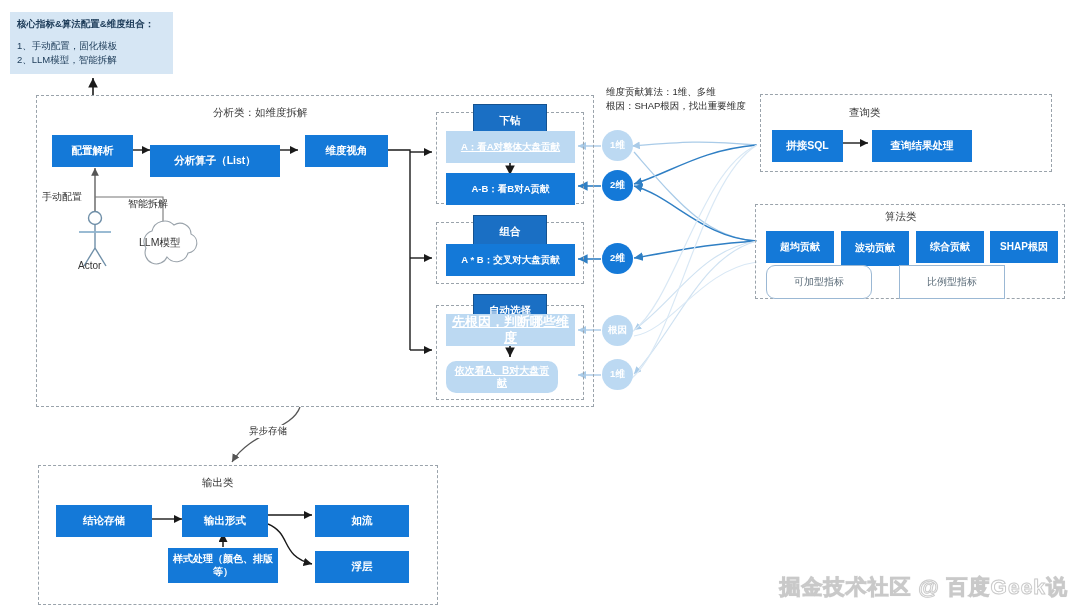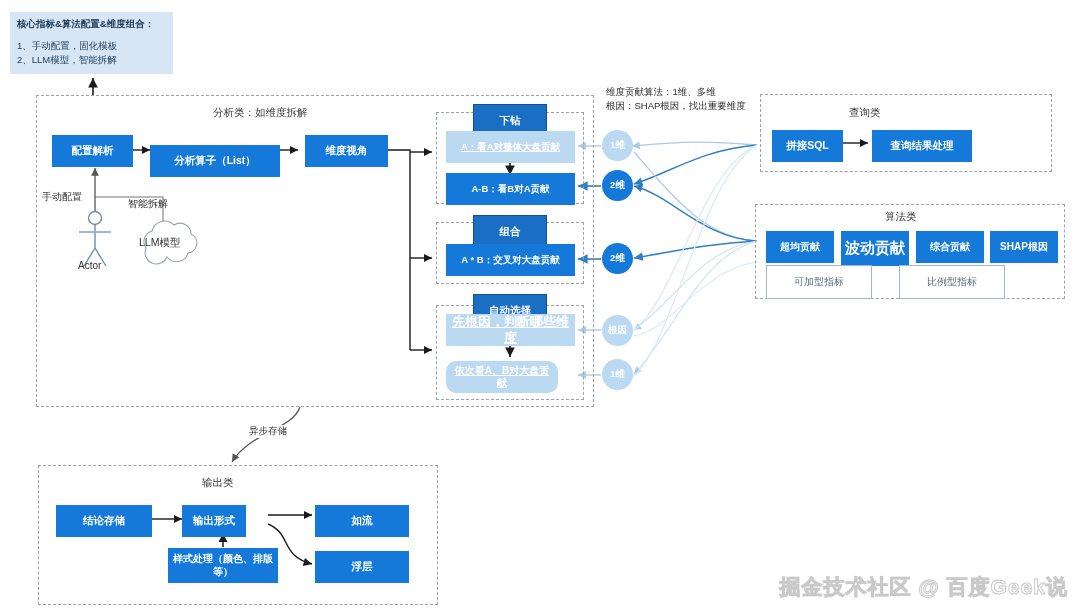--- a/index.html
+++ b/index.html
@@ -183,31 +183,31 @@
   <div class="ann" style="left:606px;top:99px;">根因：SHAP根因，找出重要维度</div>
 
   <div class="dashbox" style="left:760px;top:94px;width:292px;height:78px;"></div>
   <div class="grp-title" style="left:849px;top:106px;">查询类</div>
   <div class="node" style="left:772px;top:130px;width:71px;height:27px;">拼接SQL</div>
   <div class="node" style="left:872px;top:130px;width:100px;height:27px;">查询结果处理</div>
 
   <div class="dashbox" style="left:755px;top:204px;width:310px;height:95px;"></div>
   <div class="grp-title" style="left:885px;top:210px;">算法类</div>
   <div class="node" style="left:766px;top:231px;width:68px;height:23px;font-size:10px;">超均贡献</div>
-  <div class="node" style="left:841px;top:231px;width:68px;height:35px;font-size:15px;">波动贡献</div>
+  <div class="node" style="left:841px;top:231px;width:68px;height:35px;font-size:10px;">波动贡献</div>
   <div class="node" style="left:916px;top:231px;width:68px;height:23px;font-size:10px;">综合贡献</div>
   <div class="node" style="left:990px;top:231px;width:68px;height:23px;font-size:10px;">SHAP根因</div>
-  <div class="node ghost" style="left:766px;top:265px;width:106px;height:32px;font-size:10px;">可加型指标</div>
+  <div class="node ghost" style="left:766px;top:265px;width:106px;height:32px;font-size:10px;border-radius:9px;">可加型指标</div>
   <div class="node ghost" style="left:899px;top:265px;width:106px;height:24px;font-size:10px;">比例型指标</div>
 
   <div class="edgelbl" style="left:248px;top:425px;">异步存储</div>
 
   <div class="dashbox" style="left:38px;top:465px;width:400px;height:140px;"></div>
   <div class="grp-title" style="left:202px;top:476px;">输出类</div>
   <div class="node" style="left:56px;top:505px;width:96px;height:29px;">结论存储</div>
-  <div class="node" style="left:182px;top:505px;width:64px;height:29px;">输出形式</div>
+  <div class="node" style="left:182px;top:505px;width:86px;height:29px;">输出形式</div>
   <div class="node" style="left:315px;top:505px;width:94px;height:29px;">如流</div>
   <div class="node" style="left:168px;top:548px;width:110px;height:35px;font-size:10px;">样式处理（颜色、排版等）</div>
   <div class="node" style="left:315px;top:551px;width:94px;height:29px;">浮层</div>
 
   <div class="watermark">掘金技术社区 @ 百度Geek说</div>
 
 </div>
 
 </body></html>

